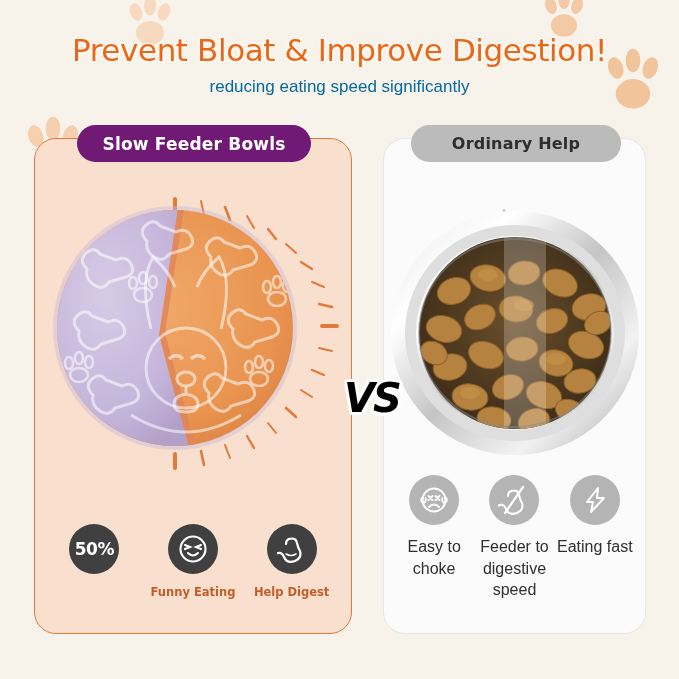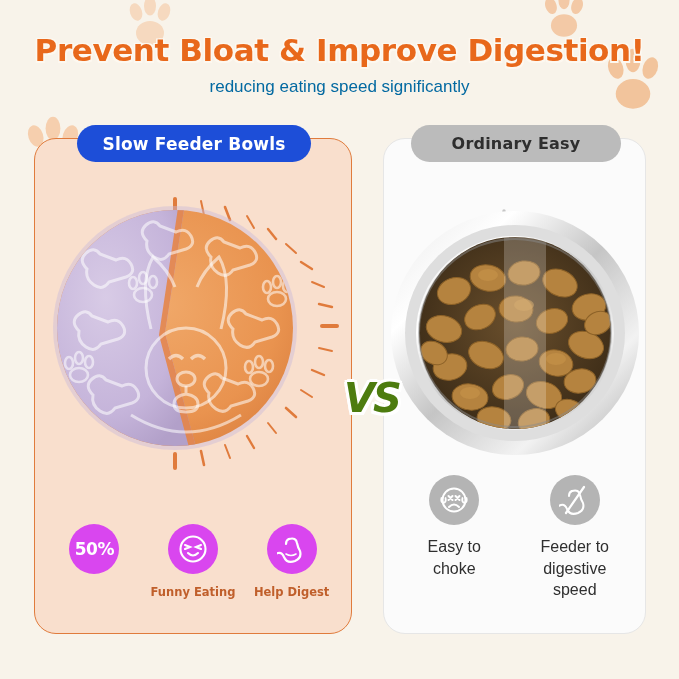--- a/index.html
+++ b/index.html
@@ -15,21 +15,21 @@
 
   
   .paw { position: absolute; pointer-events: none; }
 
   
   .header { position: absolute; top: 0; left: 0; width: 679px; height: 120px;
             text-align: center; z-index: 5; }
   .title {
     margin-top: 32px;
     font-size: 31px;
-    font-weight: bold;
+    font-weight: normal;
     color: #e8681b;
     letter-spacing: -0.4px;
     font-family: "DejaVu Sans", sans-serif;
     text-shadow: 1.5px 1.5px 0 #fdf8f0, -1.5px 1.5px 0 #fdf8f0,
                  1.5px -1.5px 0 #fdf8f0, -1.5px -1.5px 0 #fdf8f0;
   }
   .subtitle {
     margin-top: 9px;
     font-size: 17px;
     color: #0369a1;
@@ -57,21 +57,21 @@
     height: 37px; border-radius: 19px;
     display: flex; align-items: center; justify-content: center;
     font-family: "DejaVu Sans", sans-serif;
     font-weight: bold;
     font-size: 17px;
     letter-spacing: 0.2px;
     white-space: nowrap;
   }
   .badge-left {
     left: 42px; width: 234px;
-    background: #1d4ed8; color: #ffffff;
+    background: #701a75; color: #ffffff;
   }
   .badge-right {
     left: 27px; width: 210px;
     background: #bbbbbb; color: #2e2e2e;
     font-size: 16px;
   }
 
   
   .product { position: absolute; left: 0; top: 44px; width: 100%; height: 290px; }
 
@@ -80,21 +80,21 @@
     position: absolute; left: 0; bottom: 32px; width: 100%;
     display: flex; justify-content: space-around; align-items: flex-start;
     padding: 0 10px;
   }
   .feature { width: 96px; text-align: center; }
   .fcircle {
     width: 50px; height: 50px; border-radius: 50%;
     margin: 0 auto 11px auto;
     display: flex; align-items: center; justify-content: center;
   }
-  .fcircle-orange { background: #d946ef; }
+  .fcircle-orange { background: #404040; }
   .fcircle-gray   { background: #b4b4b4; }
   .fpct {
     color: #fff; font-weight: bold; font-size: 17px;
     font-family: "DejaVu Sans", sans-serif;
     letter-spacing: -0.5px;
   }
   .flabel-orange {
     font-size: 11.5px; color: #c05f2b; font-weight: bold; line-height: 1.35;
     font-family: "DejaVu Sans", sans-serif;
   }
@@ -102,21 +102,21 @@
     font-size: 16px; color: #2f2f2f; line-height: 1.35;
     font-family: "Liberation Sans", sans-serif;
   }
 
   
   .vs {
     position: absolute; left: 330px; top: 232px; width: 84px; height: 56px;
     z-index: 20; display: flex; align-items: center; justify-content: center;
     font-family: "DejaVu Sans", sans-serif;
     font-size: 40px; font-weight: bold; font-style: italic;
-    color: #4d7c0f; letter-spacing: -2px;
+    color: #000000; letter-spacing: -2px;
     text-shadow: 2.5px 2.5px 0 #fff, -2.5px 2.5px 0 #fff,
                  2.5px -2.5px 0 #fff, -2.5px -2.5px 0 #fff,
                  0 3px 0 #fff, 0 -3px 0 #fff, 3px 0 0 #fff, -3px 0 0 #fff;
   }
 </style>
 </head>
 <body>
 
 <svg class="paw" style="left:120px;top:-4px;" width="60" height="58" viewBox="0 0 60 58">
   <g fill="#f6d9bf">
@@ -287,21 +287,21 @@
           </svg>
         </div>
         <div class="flabel-orange">Help Digest</div>
       </div>
 
     </div>
   </div>
 
   <div class="panel panel-right">
 
-    <div class="badge badge-right">Ordinary Easy</div>
+    <div class="badge badge-right">Ordinary Help</div>
 
     <div class="product">
       <svg width="263" height="290" viewBox="0 0 263 290">
         <defs>
           <linearGradient id="steel" x1="0" y1="0" x2="1" y2="1">
             <stop offset="0%" stop-color="#e9e9e9"></stop>
             <stop offset="25%" stop-color="#ffffff"></stop>
             <stop offset="50%" stop-color="#c5c5c5"></stop>
             <stop offset="75%" stop-color="#f2f2f2"></stop>
             <stop offset="100%" stop-color="#a8a8a8"></stop>
@@ -391,19 +391,27 @@
             <path d="M13 7 q-3 1 -3 5"></path>
             <path d="M25 3 L7 29" stroke-width="2.2"></path>
           </svg>
         </div>
         <div class="flabel-gray">
           <div>Feeder to</div>
           <div>digestive speed</div>
         </div>
       </div>
 
+      <div class="feature">
+        <div class="fcircle fcircle-gray">
+          <svg width="30" height="30" viewBox="0 0 30 30" fill="none" stroke="#fff" stroke-width="2" stroke-linejoin="round">
+            <path d="M18 3 L7 17 h6 l-2 10 L24 13 h-7 Z"></path>
+          </svg>
+        </div>
+        <div class="flabel-gray">Eating fast</div>
+      </div>
 
     </div>
   </div>
 
   <div class="vs">VS</div>
 
 </div>
 
 </body></html>

